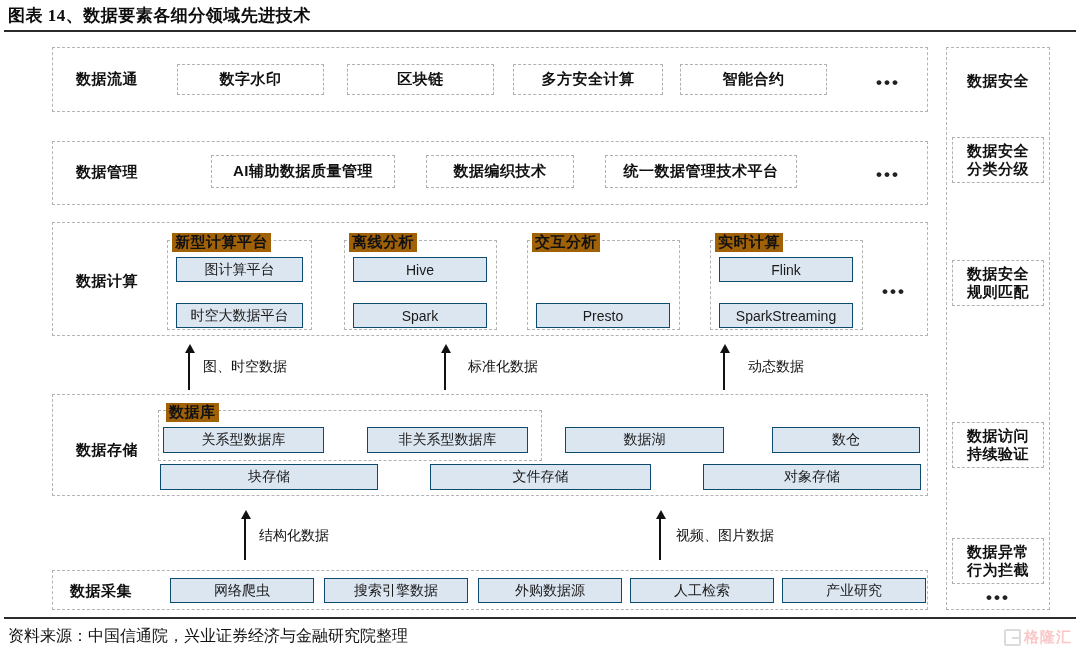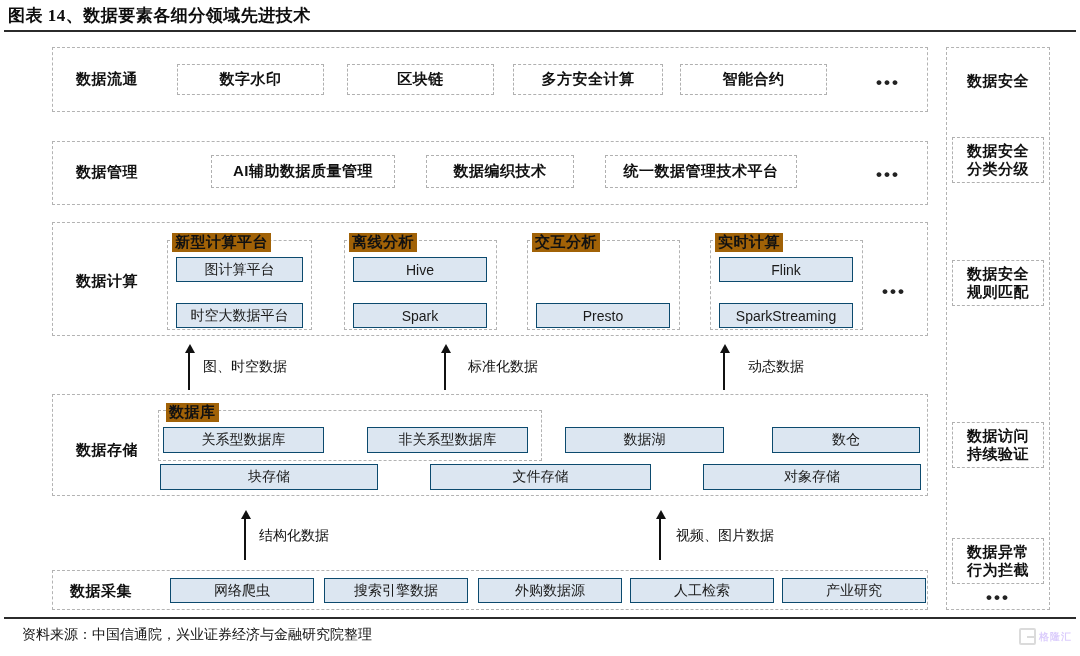--- a/index.html
+++ b/index.html
@@ -42,24 +42,24 @@
   .rule-bottom {
     position: absolute;
     left: 4px;
     top: 617px;
     width: 1072px;
     height: 2px;
     background: #2b2b2b;
   }
   .source-note {
     position: absolute;
-    left: 22px;
+    left: 8px;
     top: 626px;
     font-family: "Liberation Serif", "DejaVu Serif", serif;
-    font-size: 14px;
+    font-size: 16px;
     color: #111;
     white-space: nowrap;
   }
 
   
   .dpanel {
     position: absolute;
     border: 1px dashed #b3b3b3;
     background: #ffffff;
     box-sizing: border-box;
@@ -192,23 +192,23 @@
     box-sizing: border-box;
   }
   .wm-mark::after {
     content: "";
     position: absolute;
     right: -2px; top: 6px;
     width: 9px; height: 2px;
     background: #8a8a8a;
   }
   .wm-text {
-    font-size: 10px;
-    font-weight: bold;
-    color: #8b5cf6;
+    font-size: 15px;
+    font-weight: bold;
+    color: #ef4444;
     letter-spacing: 1px;
   }
 </style>
 </head>
 <body>
 
 <div id="page">
 
   <div class="chart-title">图表 14、数据要素各细分领域先进技术</div>
   <div class="rule-top"></div>

